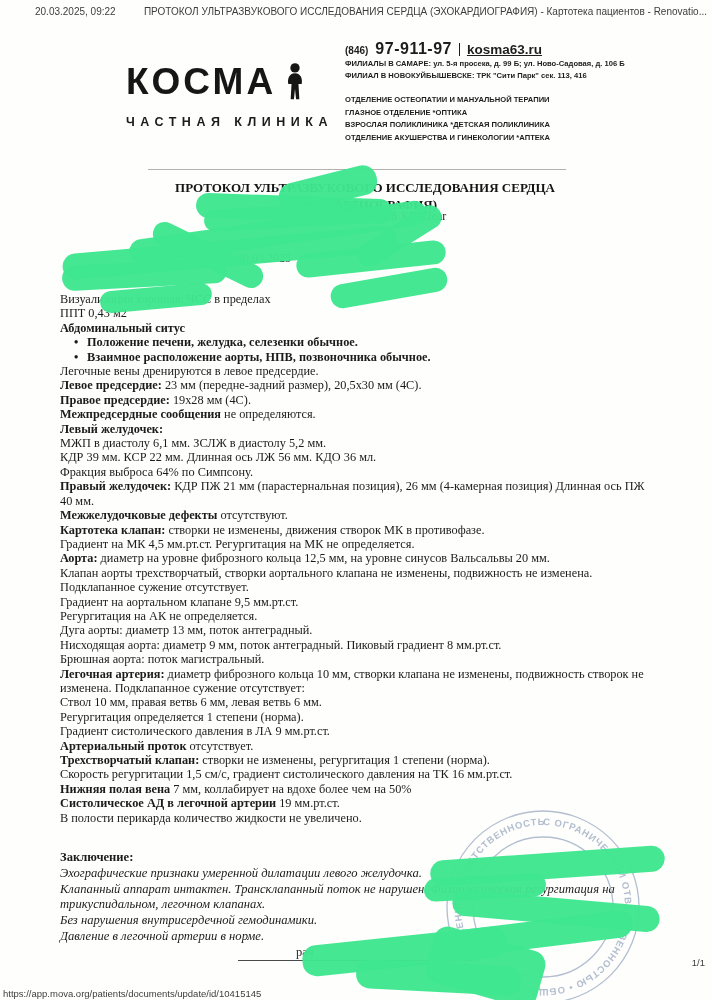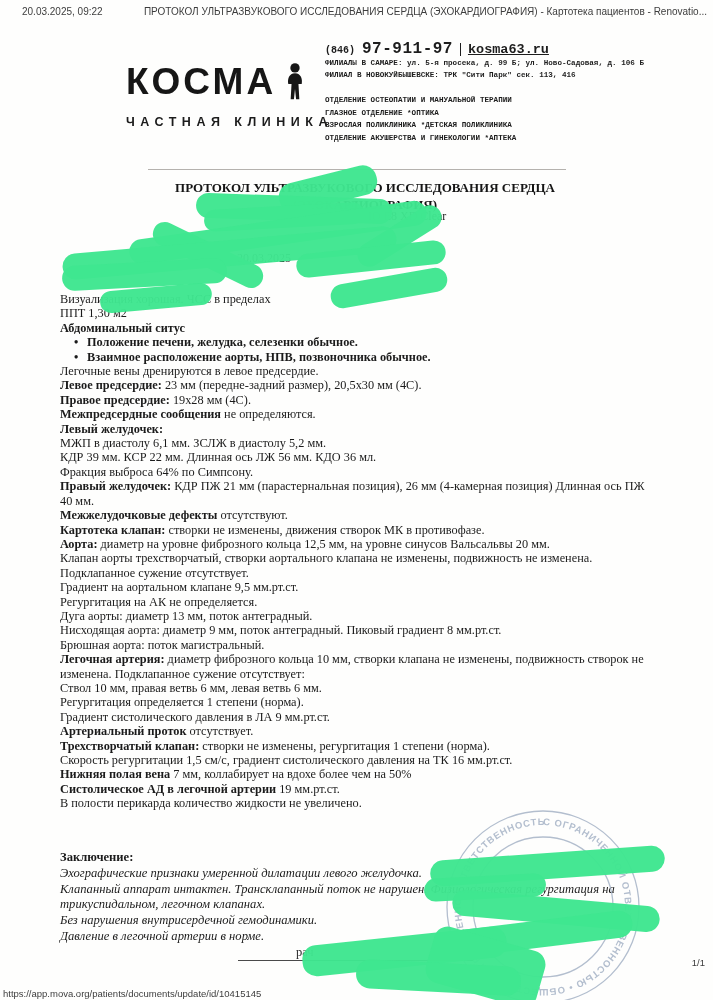--- a/index.html
+++ b/index.html
@@ -3,21 +3,21 @@
 <meta charset="utf-8">
 <style>
   html,body { margin:0; padding:0; }
   body {
     position:relative; width:713px; height:1000px; overflow:hidden;
     background:#fefefd; color:#1b1b1b;
     font-family:"Liberation Serif", serif;
   }
   
   .print-header {
-    position:absolute; top:6px; left:22px; right:6px;
+    position:absolute; top:6px; left:35px; right:6px;
     display:flex; justify-content:space-between; gap:20px;
     font-family:"Liberation Sans", sans-serif; font-size:10px; color:#3d3d3d;
     white-space:nowrap;
   }
   .footer-url {
     position:absolute; left:3px; bottom:1px;
     font-family:"Liberation Sans", sans-serif; font-size:9.5px; color:#3d3d3d;
   }
   .footer-page {
     position:absolute; right:8px; top:957px;
@@ -28,22 +28,22 @@
   .logo-row { display:flex; align-items:flex-end; gap:6px; }
   .logo-name {
     font-family:"Liberation Sans", sans-serif; font-weight:bold;
     font-size:37px; letter-spacing:3px; color:#161616; line-height:40px;
   }
   .logo-person { width:26px; height:40px; fill:#161616; }
   .logo-sub {
     margin-top:13px; font-family:"Liberation Sans", sans-serif; font-weight:bold;
     font-size:12.5px; letter-spacing:5.5px; color:#1c1c1c;
   }
-  .contacts { position:absolute; left:325px; top:40px; width:362px;
-    font-family:Liberation Mono, monospace; color:#1d1d1d; }
+  .contacts { position:absolute; left:345px; top:40px; width:362px;
+    font-family:Liberation Sans, sans-serif; color:#1d1d1d; }
   .phone-row { display:flex; align-items:baseline; gap:7px; font-weight:bold; }
   .phone-code { font-size:10px; }
   .phone { font-size:16px; letter-spacing:0.5px; }
   .vdiv { display:inline-block; width:1px; height:13px; background:#1d1d1d; align-self:center; }
   .site { font-size:13.5px; text-decoration:underline; }
   .branches { font-size:7.6px; font-weight:bold; line-height:11.5px; }
   .departments { margin-top:13px; font-size:7.6px; font-weight:bold; line-height:12.5px; }
   .header-rule { position:absolute; left:148px; top:169px; width:418px; height:1px; background:#b5b2ae; }
   
   .doc-title { position:absolute; left:60px; width:610px; text-align:center;
@@ -112,35 +112,36 @@
 
 <div class="header-rule"></div>
 
 <div class="doc-title t1">ПРОТОКОЛ УЛЬТРАЗВУКОВОГО ИССЛЕДОВАНИЯ СЕРДЦА</div>
 <div class="doc-title t2">(ЭХОКАРДИОГРАФИЯ)</div>
 <div class="device">IO E8 XD Clear</div>
 <div class="doc-date">20.03.2025</div>
 
 <div class="body-text" id="body-text">
     <div class="line"><span>Визуализация хорошая. ЧСС в пределах</span></div>
-    <div class="line"><span>ППТ 1,30 м2</span></div>
+    <div class="line"><span>ППТ 0,43 м2</span></div>
     <div class="line"><b>Абдоминальный ситус</b></div>
     <div class="line bullet"><span>Положение печени, желудка, селезенки обычное.</span></div>
     <div class="line bullet"><span>Взаимное расположение аорты, НПВ, позвоночника обычное.</span></div>
     <div class="line"><span>Легочные вены дренируются в левое предсердие.</span></div>
     <div class="line"><b>Левое предсердие:</b><span> 23 мм (передне-задний размер), 20,5х30 мм (4С).</span></div>
     <div class="line"><b>Правое предсердие:</b><span> 19х28 мм (4С).</span></div>
     <div class="line"><b>Межпредсердные сообщения</b><span> не определяются.</span></div>
     <div class="line"><b>Левый желудочек:</b></div>
     <div class="line"><span>МЖП в диастолу 6,1 мм. ЗСЛЖ в диастолу 5,2 мм.</span></div>
     <div class="line"><span>КДР 39 мм. КСР 22 мм. Длинная ось ЛЖ 56 мм. КДО 36 мл.</span></div>
     <div class="line"><span>Фракция выброса 64% по Симпсону.</span></div>
     <div class="line"><b>Правый желудочек:</b><span> КДР ПЖ 21 мм (парастернальная позиция), 26 мм (4-камерная позиция) Длинная ось ПЖ 40 мм.</span></div>
     <div class="line"><b>Межжелудочковые дефекты</b><span> отсутствуют.</span></div>
     <div class="line"><b>Картотека клапан:</b><span> створки не изменены, движения створок МК в противофазе.</span></div>
+    <div class="line"><span>Градиент на МК 4,5 мм.рт.ст. Регургитация на МК не определяется.</span></div>
     <div class="line"><b>Аорта:</b><span> диаметр на уровне фиброзного кольца 12,5 мм, на уровне синусов Вальсальвы 20 мм.</span></div>
     <div class="line"><span>Клапан аорты трехстворчатый, створки аортального клапана не изменены, подвижность не изменена.</span></div>
     <div class="line"><span>Подклапанное сужение отсутствует.</span></div>
     <div class="line"><span>Градиент на аортальном клапане 9,5 мм.рт.ст.</span></div>
     <div class="line"><span>Регургитация на АК не определяется.</span></div>
     <div class="line"><span>Дуга аорты: диаметр 13 мм, поток антеградный.</span></div>
     <div class="line"><span>Нисходящая аорта: диаметр 9 мм, поток антеградный. Пиковый градиент 8 мм.рт.ст.</span></div>
     <div class="line"><span>Брюшная аорта: поток магистральный.</span></div>
     <div class="line"><b>Легочная артерия:</b><span> диаметр фиброзного кольца 10 мм, створки клапана не изменены, подвижность створок не изменена. Подклапанное сужение отсутствует:</span></div>
     <div class="line"><span>Ствол 10 мм, правая ветвь 6 мм, левая ветвь 6 мм.</span></div>

